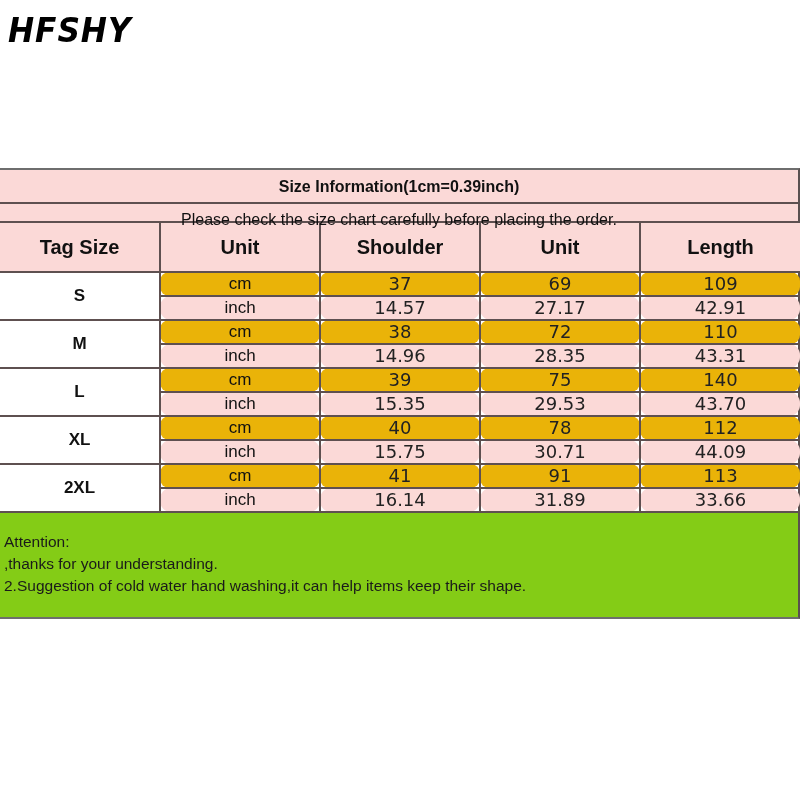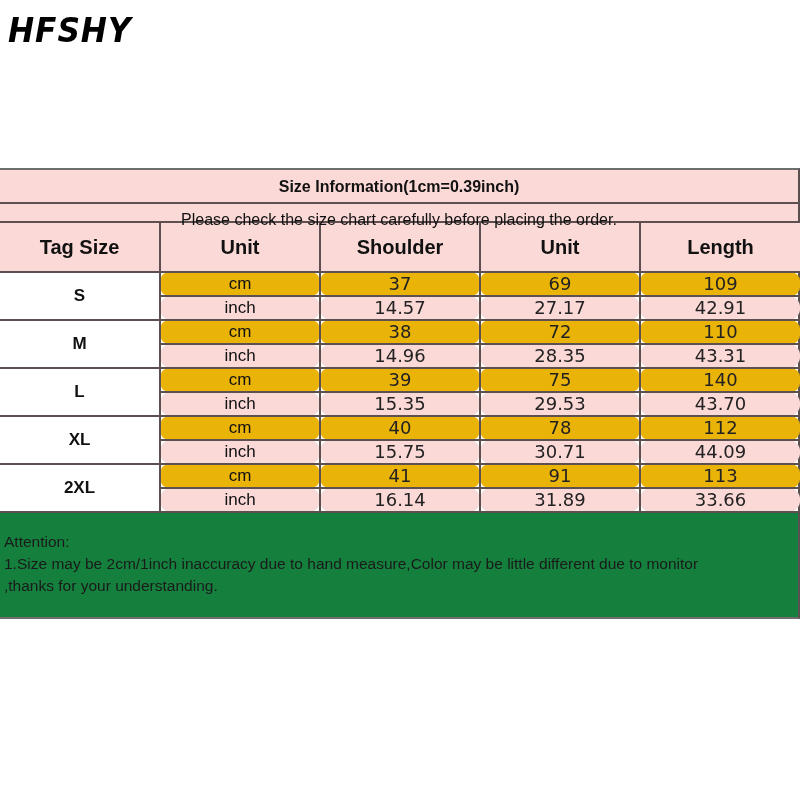--- a/index.html
+++ b/index.html
@@ -31,21 +31,21 @@
     thead tr:first-child th { border-top: none; }
     th {
       background: #fbd9d7; height: 48px; font-weight: bold; font-size: 20px;
     }
     td.tag { background: #ffffff; font-weight: bold; font-size: 17px; height: 46px; }
     td.unit { font-size: 17px; height: 22px; line-height: 22px; }
     td.val { font-family: "DejaVu Sans", sans-serif; font-size: 18px; height: 22px; line-height: 22px; color: #222; }
     tr.cm td.unit, tr.cm td.val { background: #eab308; border-radius: 9px; }
     tr.inch td.unit, tr.inch td.val { background: #fbd9d7; border-radius: 11px; }
     .attention {
-      background: #15803d; border-top: 0; padding: 18px 0 2px 4px; font-size: 15.5px; line-height: 22px;
+      background: #84cc16; border-top: 0; padding: 18px 0 2px 4px; font-size: 15.5px; line-height: 22px;
       height: 104px; box-sizing: border-box; color: #1a1a1a;
     }
     .attention p { margin: 0; }
   </style>
 </head>
 <body>
 
 <div class="brand">HFSHY</div>
 
 <div class="sheet">
@@ -138,16 +138,16 @@
         <td class="unit">inch</td>
         <td class="val">16.14</td>
         <td class="val">31.89</td>
         <td class="val">33.66</td>
       </tr>
     </tbody>
   </table>
 
   <div class="attention">
     <p>Attention:</p>
-    <p>1.Size may be 2cm/1inch inaccuracy due to hand measure,Color may be little different due to monitor</p>
     <p>,thanks for your understanding.</p>
+    <p>2.Suggestion of cold water hand washing,it can help items keep their shape.</p>
   </div>
 </div>
 
 </body></html>

